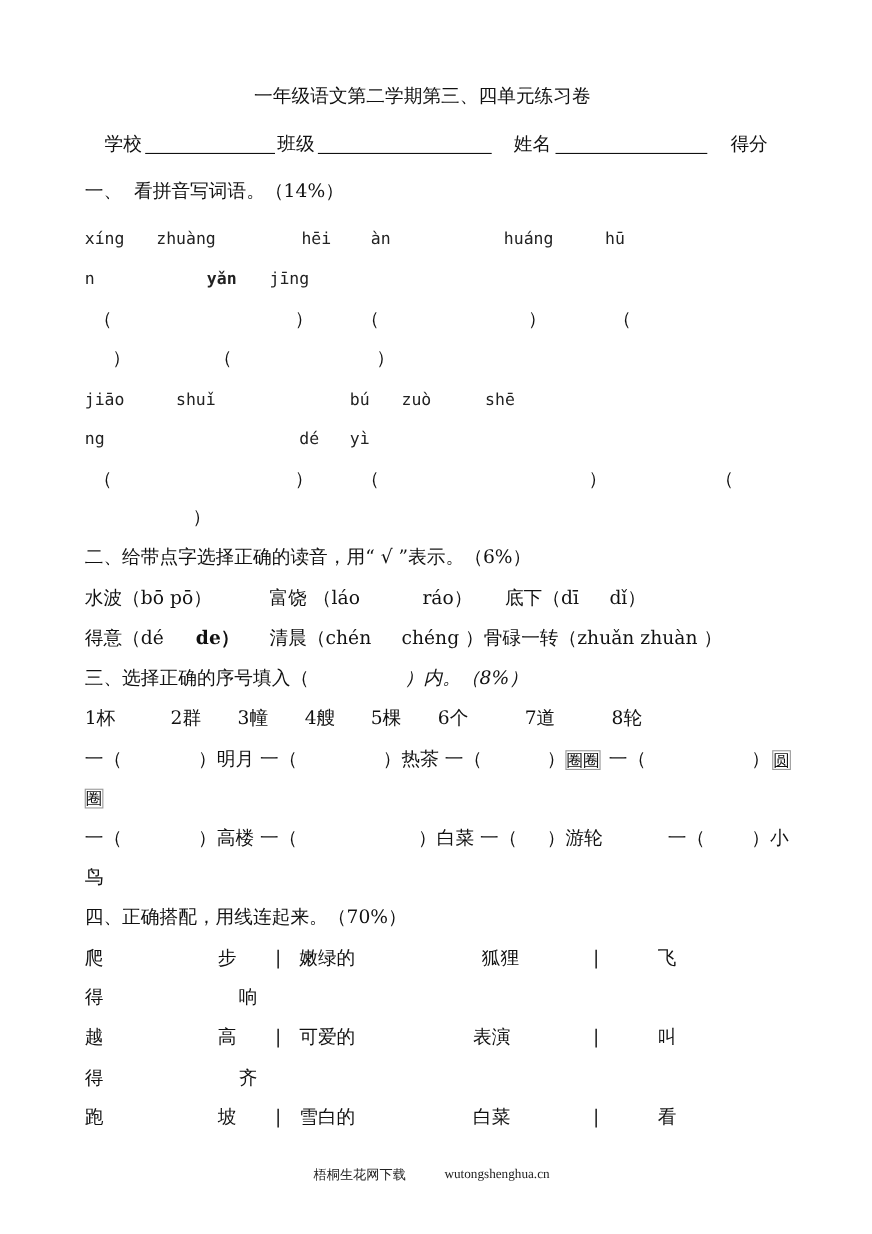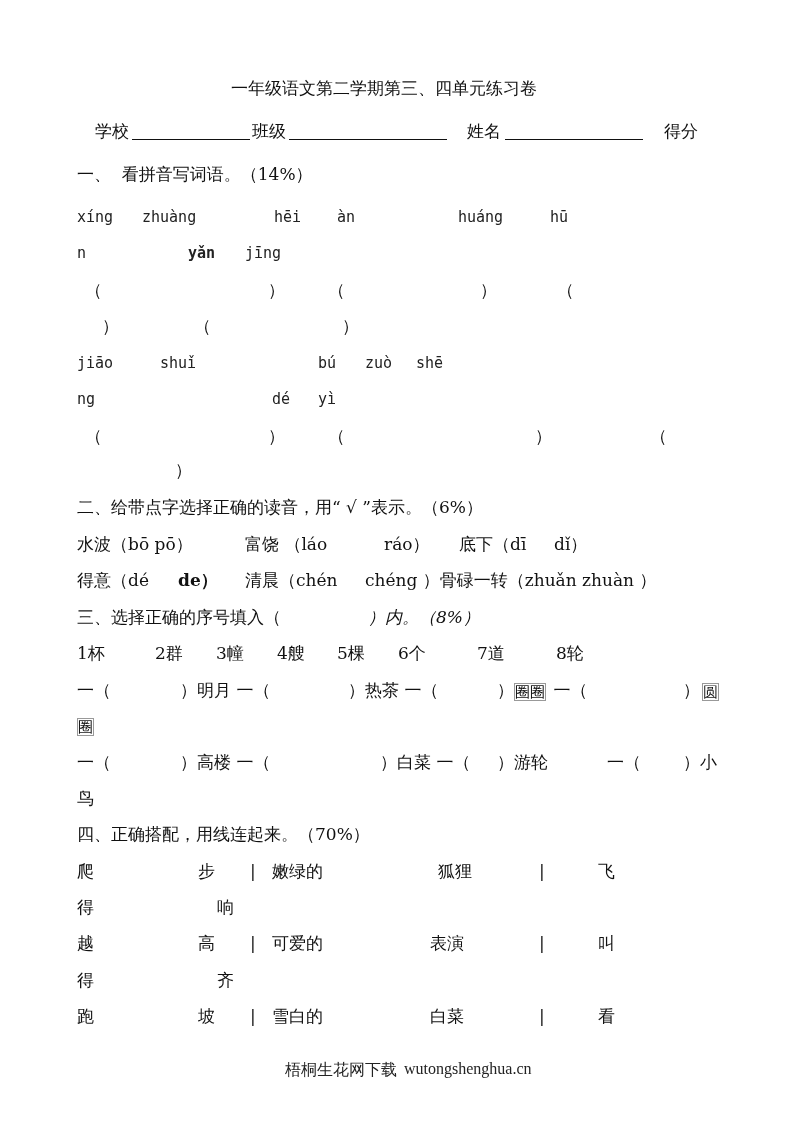--- a/index.html
+++ b/index.html
@@ -3,21 +3,21 @@
 <meta charset="utf-8">
 <style>
   html, body { margin: 0; padding: 0; background: #ffffff; }
   body { width: 793px; height: 1122px; position: relative; overflow: hidden;
          font-family: "DejaVu Serif", "Liberation Serif", serif; color: #111; }
   .t { position: absolute; white-space: pre; font-size: 17px; line-height: 20px; }
   .py { position: absolute; white-space: pre; font-size: 15px; line-height: 18px;
         font-family: "DejaVu Sans Mono", "Liberation Mono", monospace; color: #222; }
   .title { font-size: 17px; }
   .uline { position: absolute; height: 0; border-bottom: 1.2px solid #111; }
-  .footer { position: absolute; font-size: 16px; white-space: pre; color: #222;
+  .footer { position: absolute; font-size: 12px; white-space: pre; color: #222;
             font-family: "Liberation Serif", serif; }
   .boxed { display: inline-block; border: 1px solid #999; font-size: 15px; line-height: 16px; }
 </style>
 </head>
 <body>
 
 <div class="t title" style="left:231px; top:78px;">一年级语文第二学期第三、四单元练习卷</div>
 
 <div class="t" style="left:95px; top:121px;">学校</div>
 <div class="uline" style="left:132px; top:139px; width:118px;"></div>
@@ -47,21 +47,21 @@
 <div class="t" style="left:557px; top:280px;">（</div>
 
 <div class="t" style="left:102px; top:316px;">）</div>
 <div class="t" style="left:194px; top:316px;">（</div>
 <div class="t" style="left:342px; top:316px;">）</div>
 
 <div class="py" style="left:77px; top:354px;">jiāo</div>
 <div class="py" style="left:160px; top:354px;">shuǐ</div>
 <div class="py" style="left:318px; top:354px;">bú</div>
 <div class="py" style="left:365px; top:354px;">zuò</div>
-<div class="py" style="left:416px; top:354px;">shē</div>
+<div class="py" style="left:441px; top:354px;">shē</div>
 
 <div class="py" style="left:77px; top:390px;">ng</div>
 <div class="py" style="left:272px; top:390px;">dé</div>
 <div class="py" style="left:318px; top:390px;">yì</div>
 
 <div class="t" style="left:85px; top:426px;">（</div>
 <div class="t" style="left:268px; top:426px;">）</div>
 <div class="t" style="left:328px; top:426px;">（</div>
 <div class="t" style="left:535px; top:426px;">）</div>
 <div class="t" style="left:650px; top:426px;">（</div>

